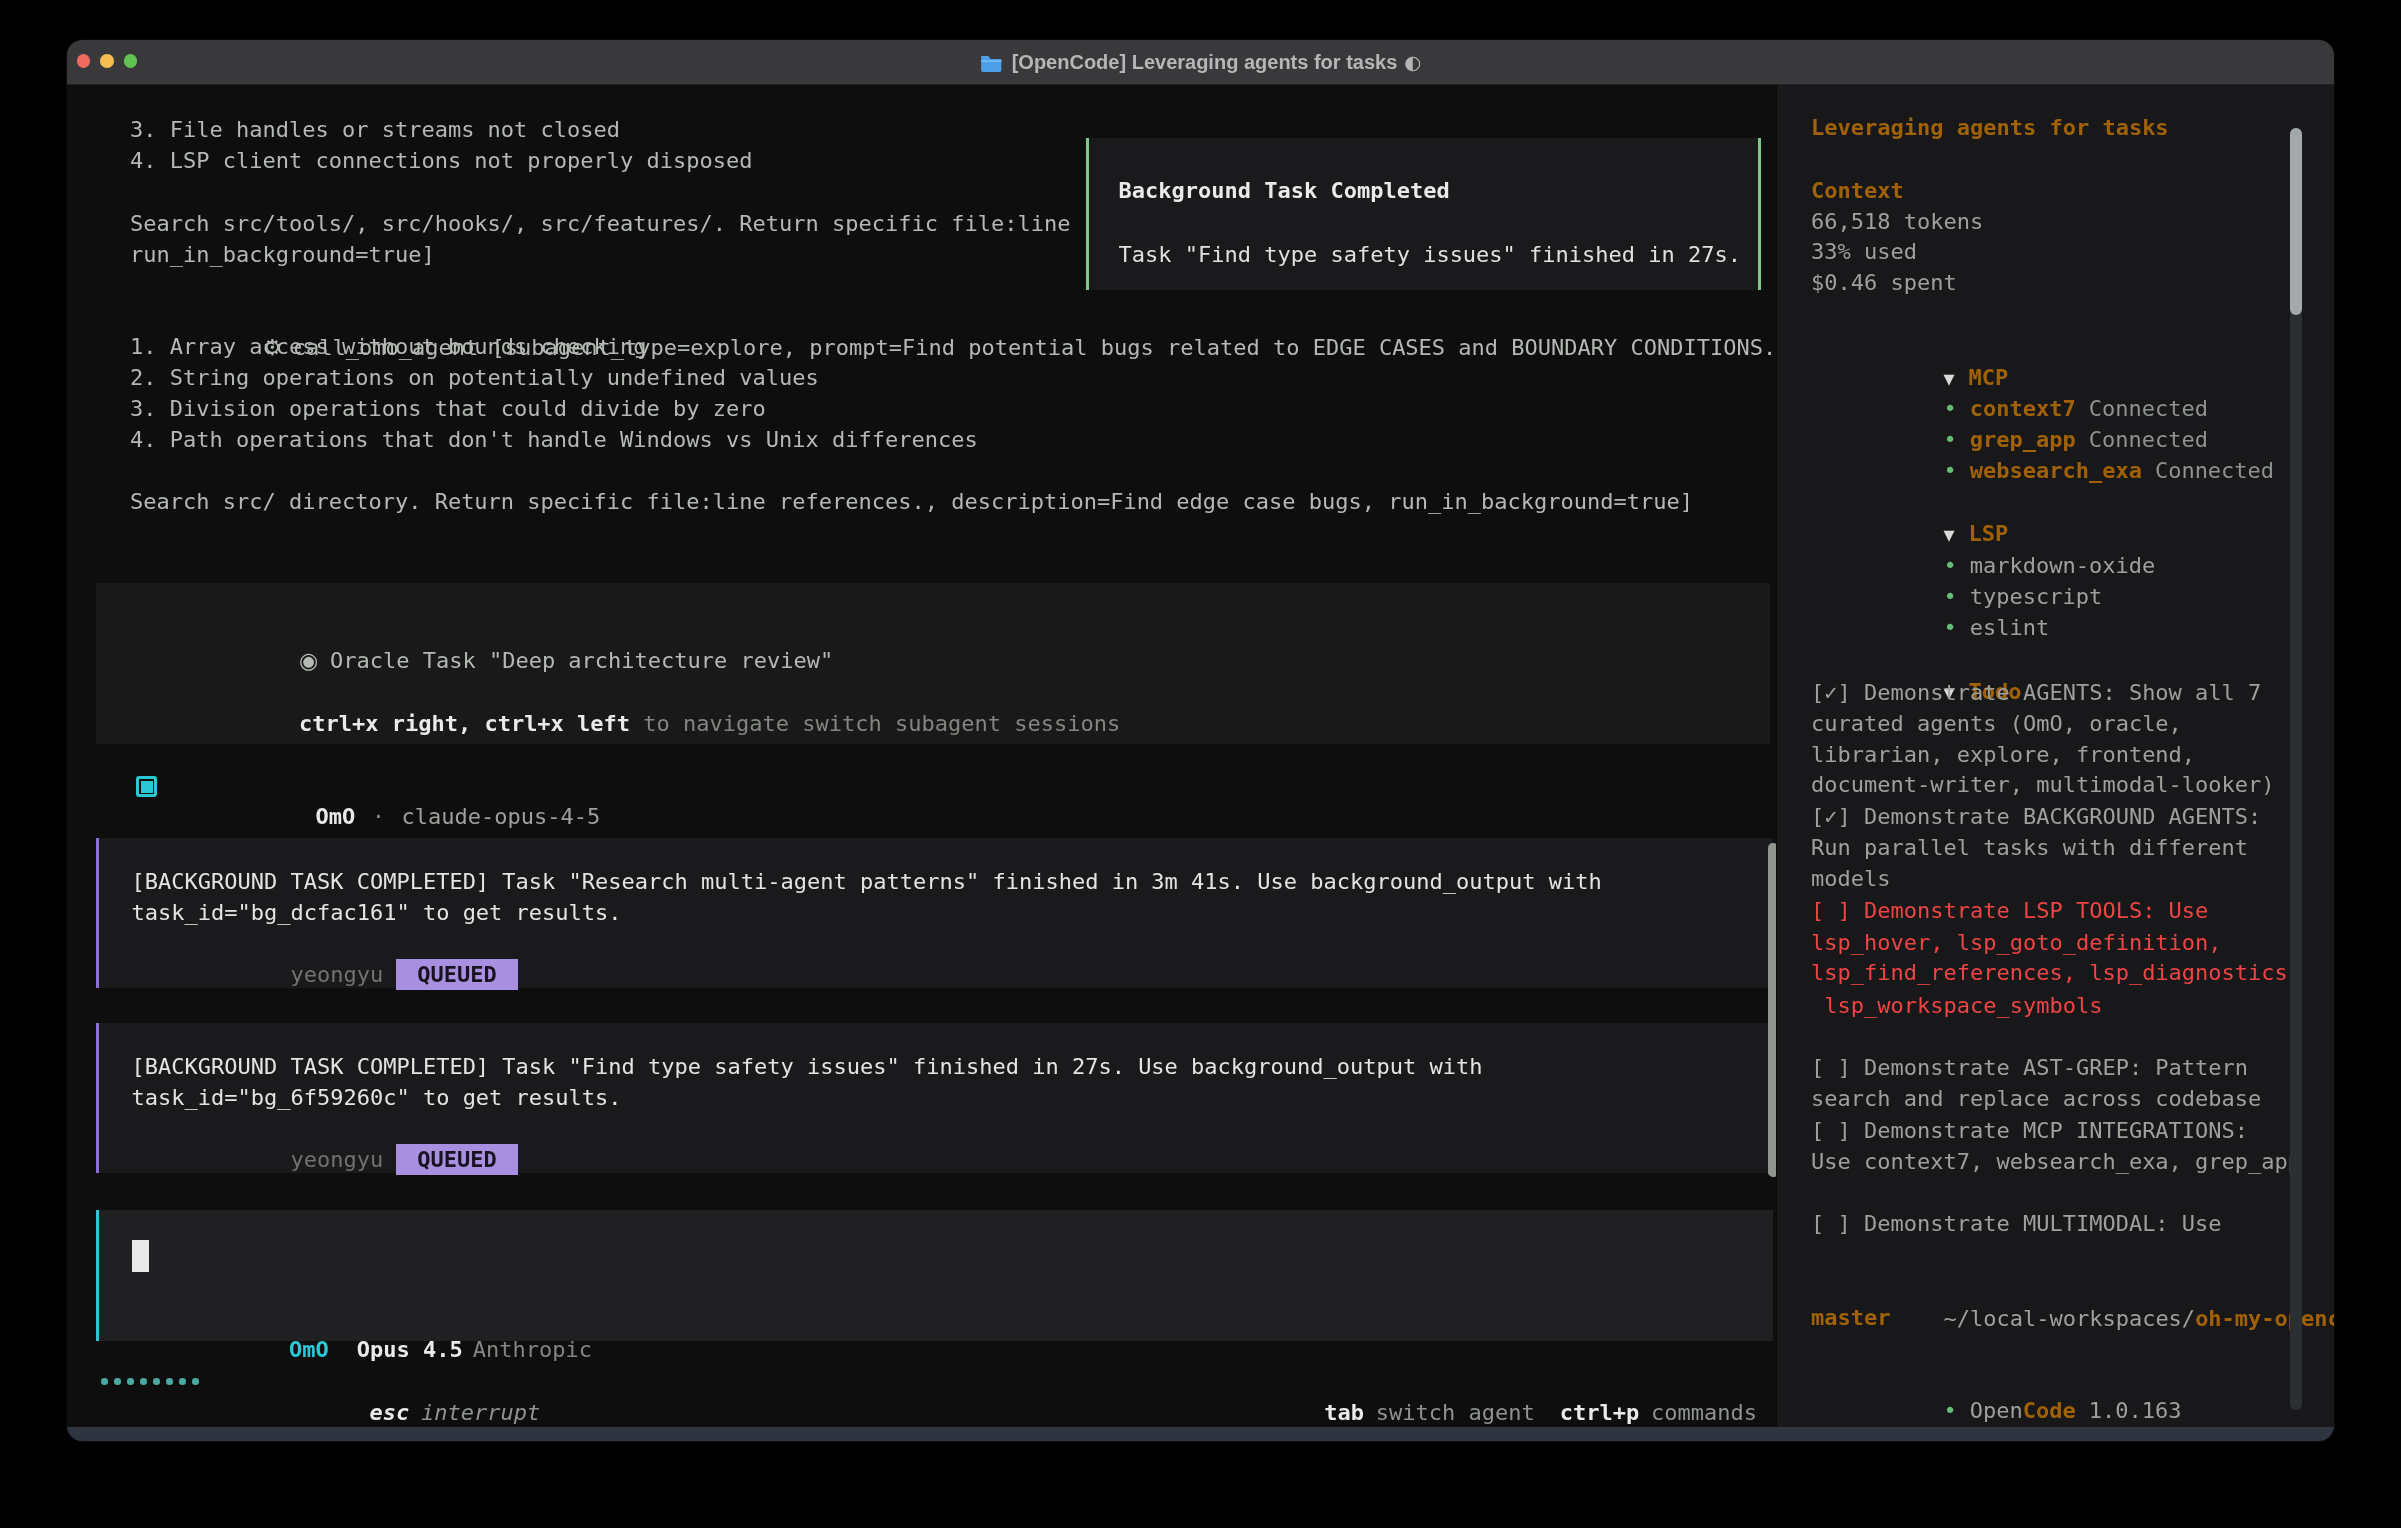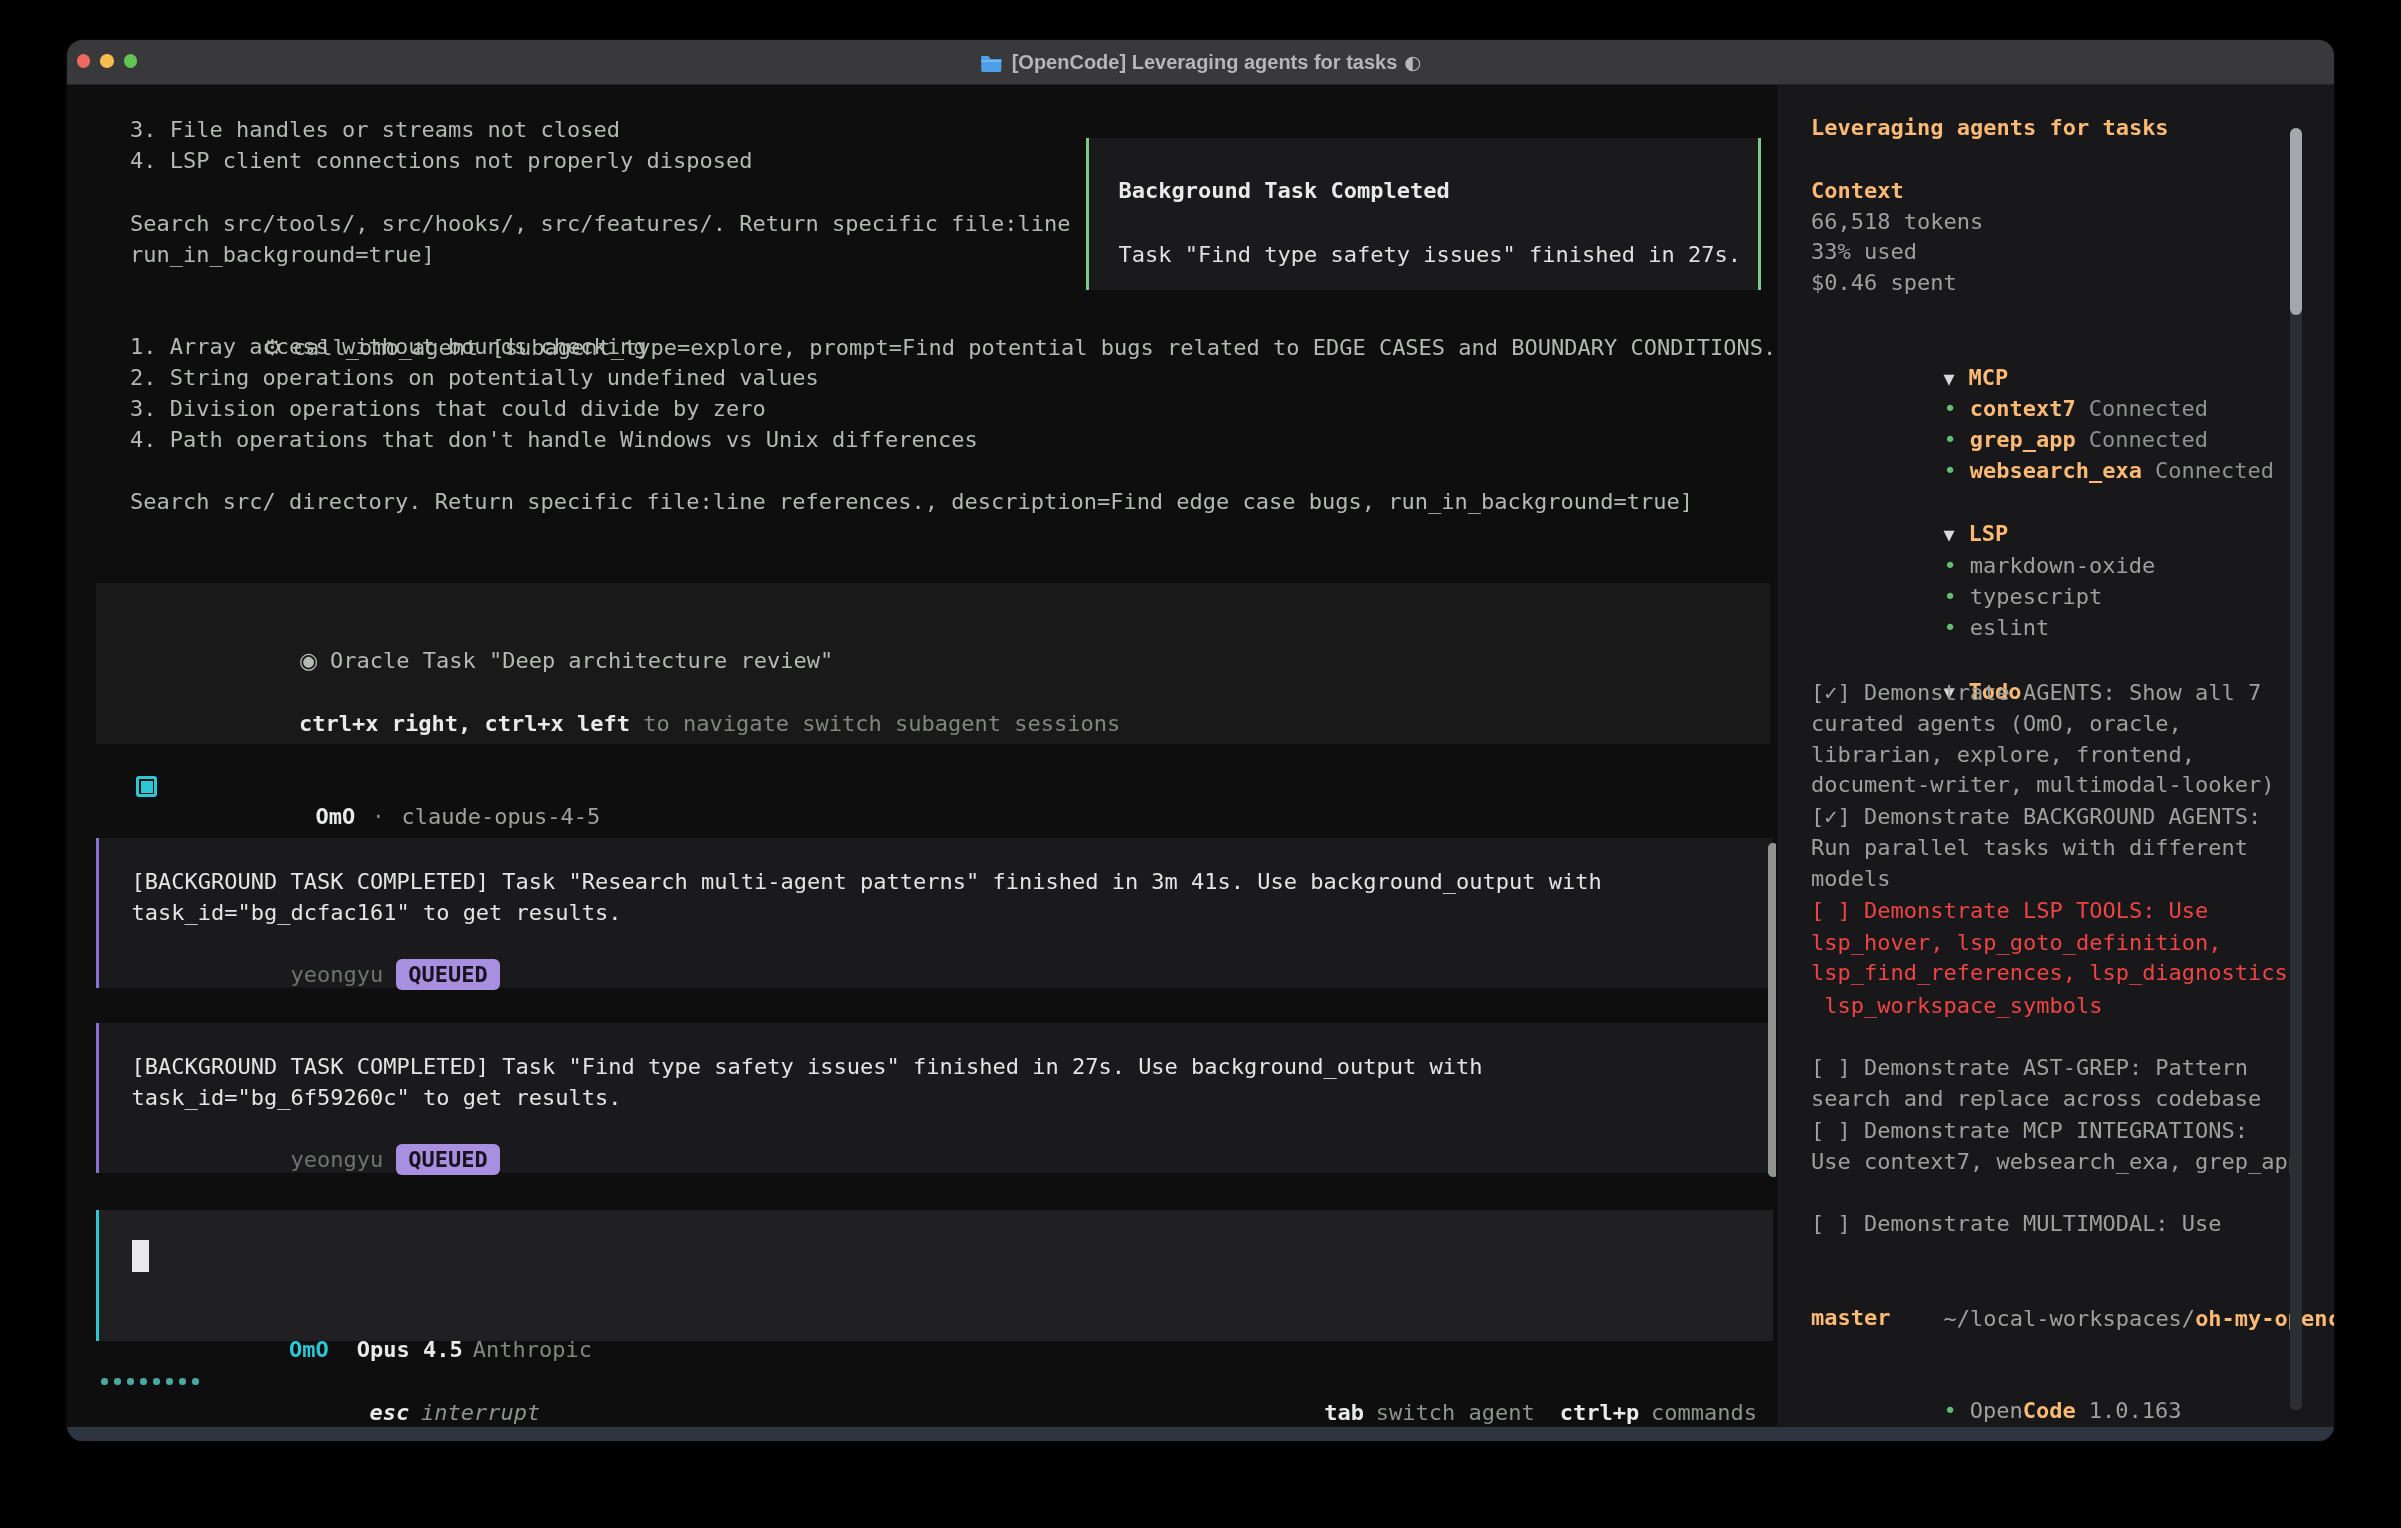--- a/index.html
+++ b/index.html
@@ -22,32 +22,32 @@
   .sidebar{position:relative;width:557px;background:#18181a;border-left:1.2px solid #0a0a0b;overflow:hidden;}
   .bottombar{position:absolute;left:0;right:0;bottom:0;height:13.6px;background:#2e3440;}
   
   .ml{position:absolute;height:31px;line-height:31px;white-space:pre;font-size:22px;color:#b4b9b3;}
   .bright{color:#e9ebe9;font-weight:bold;}
   .dim{color:#81867f;}
   .dimmer{color:#6f746e;}
   .green{color:#ef4444;}
   .cyan{color:#2bc7d4;font-weight:bold;}
   .sgray{color:#9da09b;}
-  .swhite{color:#fdba74;font-weight:bold;}
+  .swhite{color:#a16207;font-weight:bold;}
   .sdim{color:#8e938e;}
   .bullet{color:#63bd73;margin-right:13px;}
   .arrow{color:#d8dad8;font-size:18.3px;margin-right:14px;}
   .gear{margin-right:10.6px;color:#b4b9b3;font-family:"DejaVu Sans","DejaVu Sans Mono",monospace;}
   
   .toast{position:absolute;left:1019px;top:53px;width:669px;height:152px;background:#1a1a1c;
          border-left:3.5px solid #7cc98a;border-right:3.5px solid #7cc98a;}
   .panel{position:absolute;left:29px;width:1674px;background:#19191a;}
   .oracle{top:498px;height:161px;}
   .taskbox{height:150px;border-left:3.5px solid #8b6fd4;background:#1a1a1c;text-align:right;}
-  .badge{display:inline-block;background:#a88fdf;color:#17131f;font-weight:bold;padding:0 12px;margin-left:13px;border-radius:6px;}
+  .badge{display:inline-block;background:#a88fdf;color:#17131f;font-weight:bold;padding:0 21px;margin-left:13px;}
   .inputbox{top:1125px;height:131px;border-left:3.5px solid #2bc7d4;background:#202022;text-decoration:underline;}
   .cursor{position:absolute;left:33px;top:29.5px;width:16.5px;height:32px;background:#e9e9e9;}
   
   .agenticon{position:absolute;left:69px;top:691px;width:15.4px;height:15.4px;border:3px solid #2bc7d4;border-radius:3px;}
   .agenticon .fill{position:absolute;left:1.8px;right:1.8px;top:1.8px;bottom:1.8px;background:#2bc7d4;}
   
   .main-thumb{position:absolute;left:1701px;top:758px;width:9.5px;height:334px;background:#8f948f;border-radius:4.7px;}
   .side-track{position:absolute;left:513px;top:43px;width:12.4px;height:1282px;background:#2b2e32;border-radius:5.9px;}
   .side-thumb{position:absolute;left:513px;top:43px;width:12.4px;height:187px;background:#a3a8ac;border-radius:5.9px;}
   

